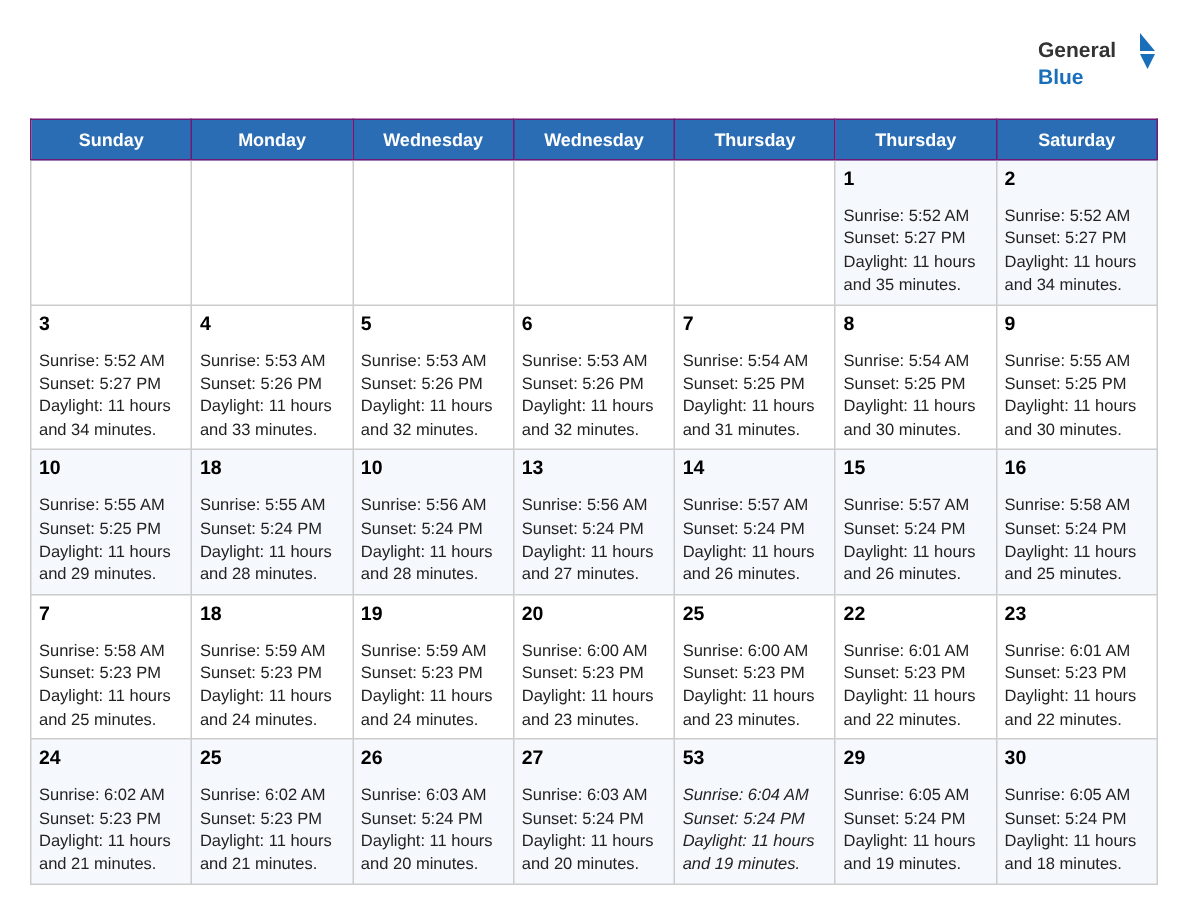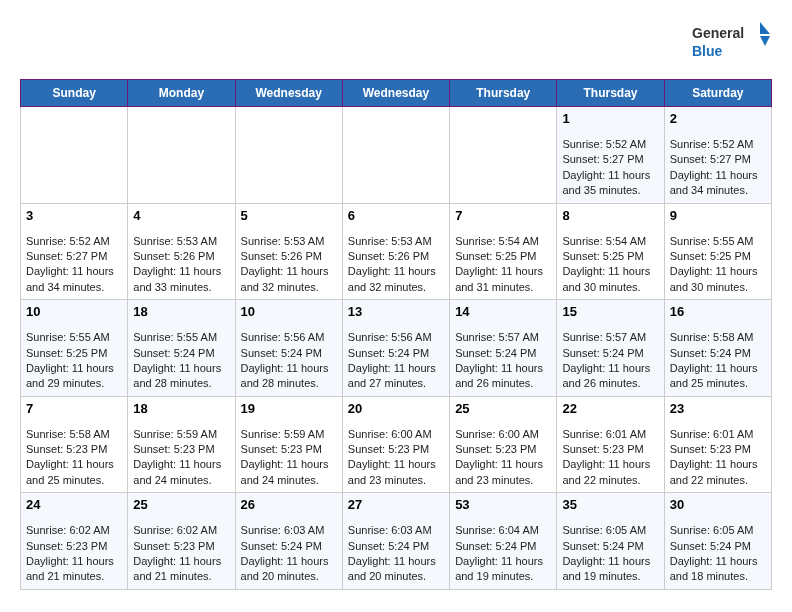--- a/index.html
+++ b/index.html
@@ -279,26 +279,26 @@
 Daylight: 11 hours and 20 minutes.</div>
         </td>
         <td>
           <span class="day-num">27</span>
           <div class="day-info" style="white-space: pre-line;">Sunrise: 6:03 AM
 Sunset: 5:24 PM
 Daylight: 11 hours and 20 minutes.</div>
         </td>
         <td>
           <span class="day-num">53</span>
-          <div class="day-info" style="white-space: pre-line;">Sunrise: 6:04 AM
+          <div class="day-info" style="white-space: pre-line; font-style: italic;">Sunrise: 6:04 AM
 Sunset: 5:24 PM
 Daylight: 11 hours and 19 minutes.</div>
         </td>
         <td>
-          <span class="day-num">35</span>
+          <span class="day-num">29</span>
           <div class="day-info" style="white-space: pre-line;">Sunrise: 6:05 AM
 Sunset: 5:24 PM
 Daylight: 11 hours and 19 minutes.</div>
         </td>
         <td>
           <span class="day-num">30</span>
           <div class="day-info" style="white-space: pre-line;">Sunrise: 6:05 AM
 Sunset: 5:24 PM
 Daylight: 11 hours and 18 minutes.</div>
         </td>

